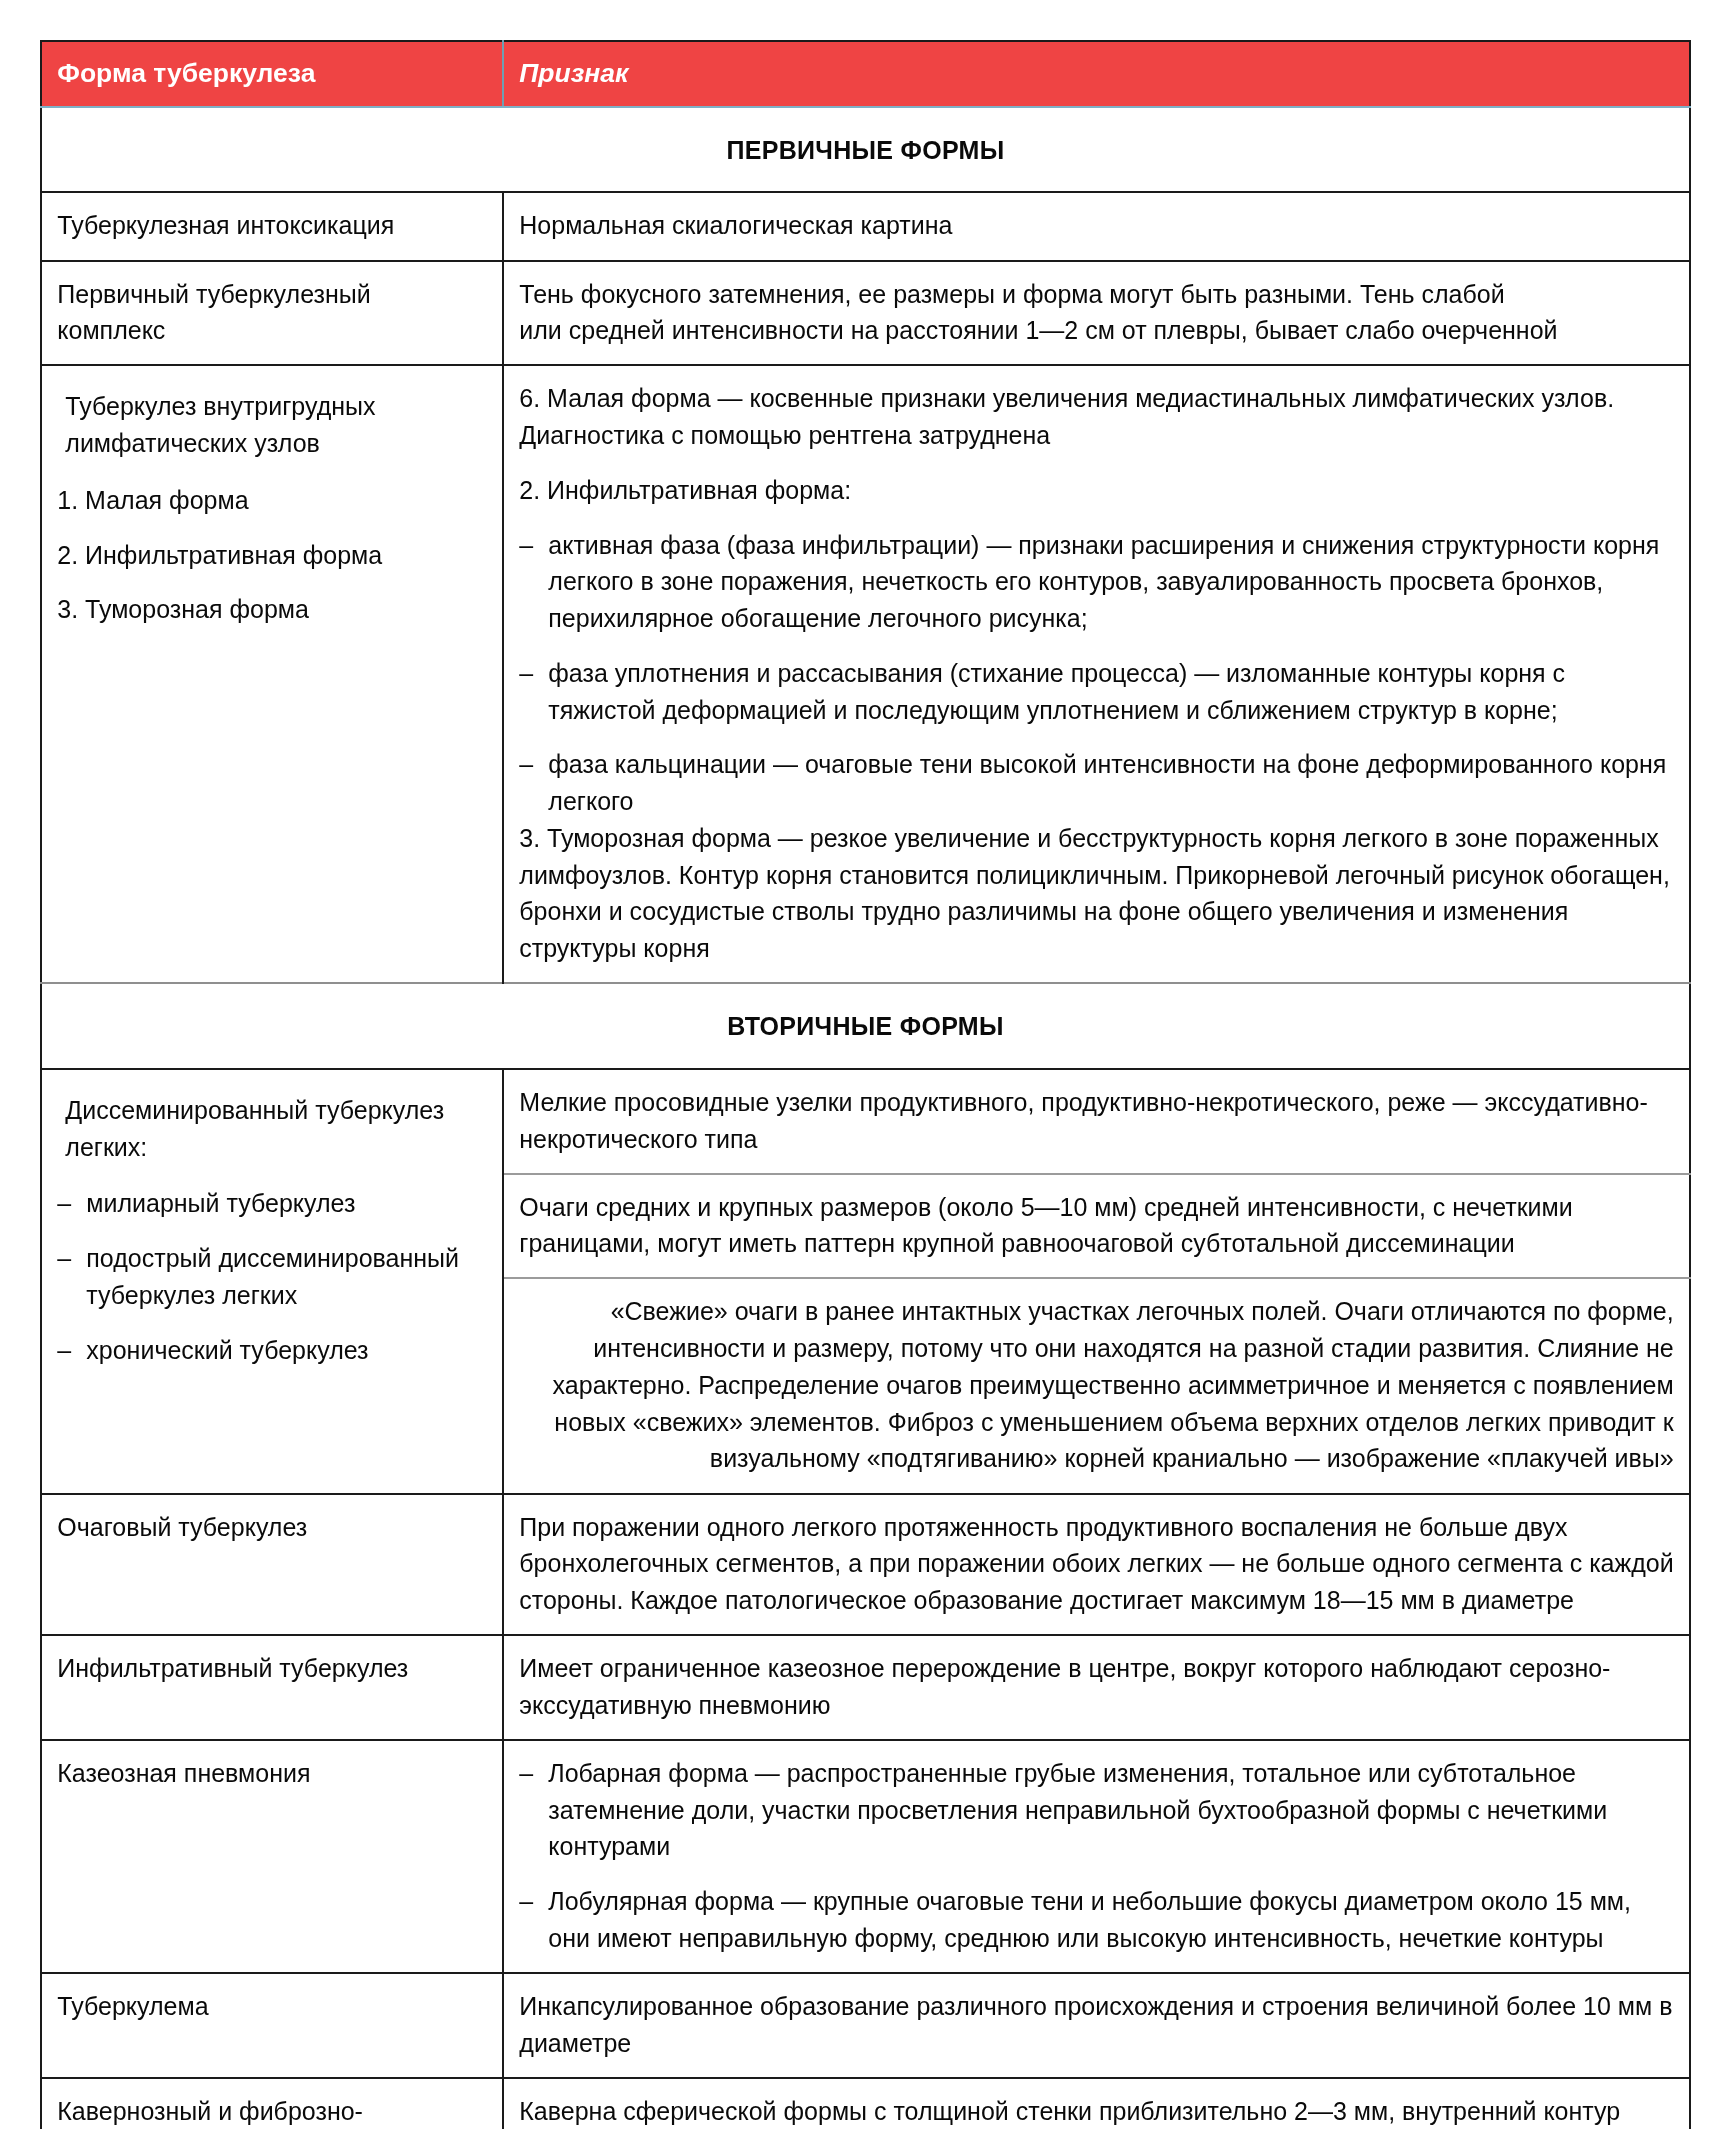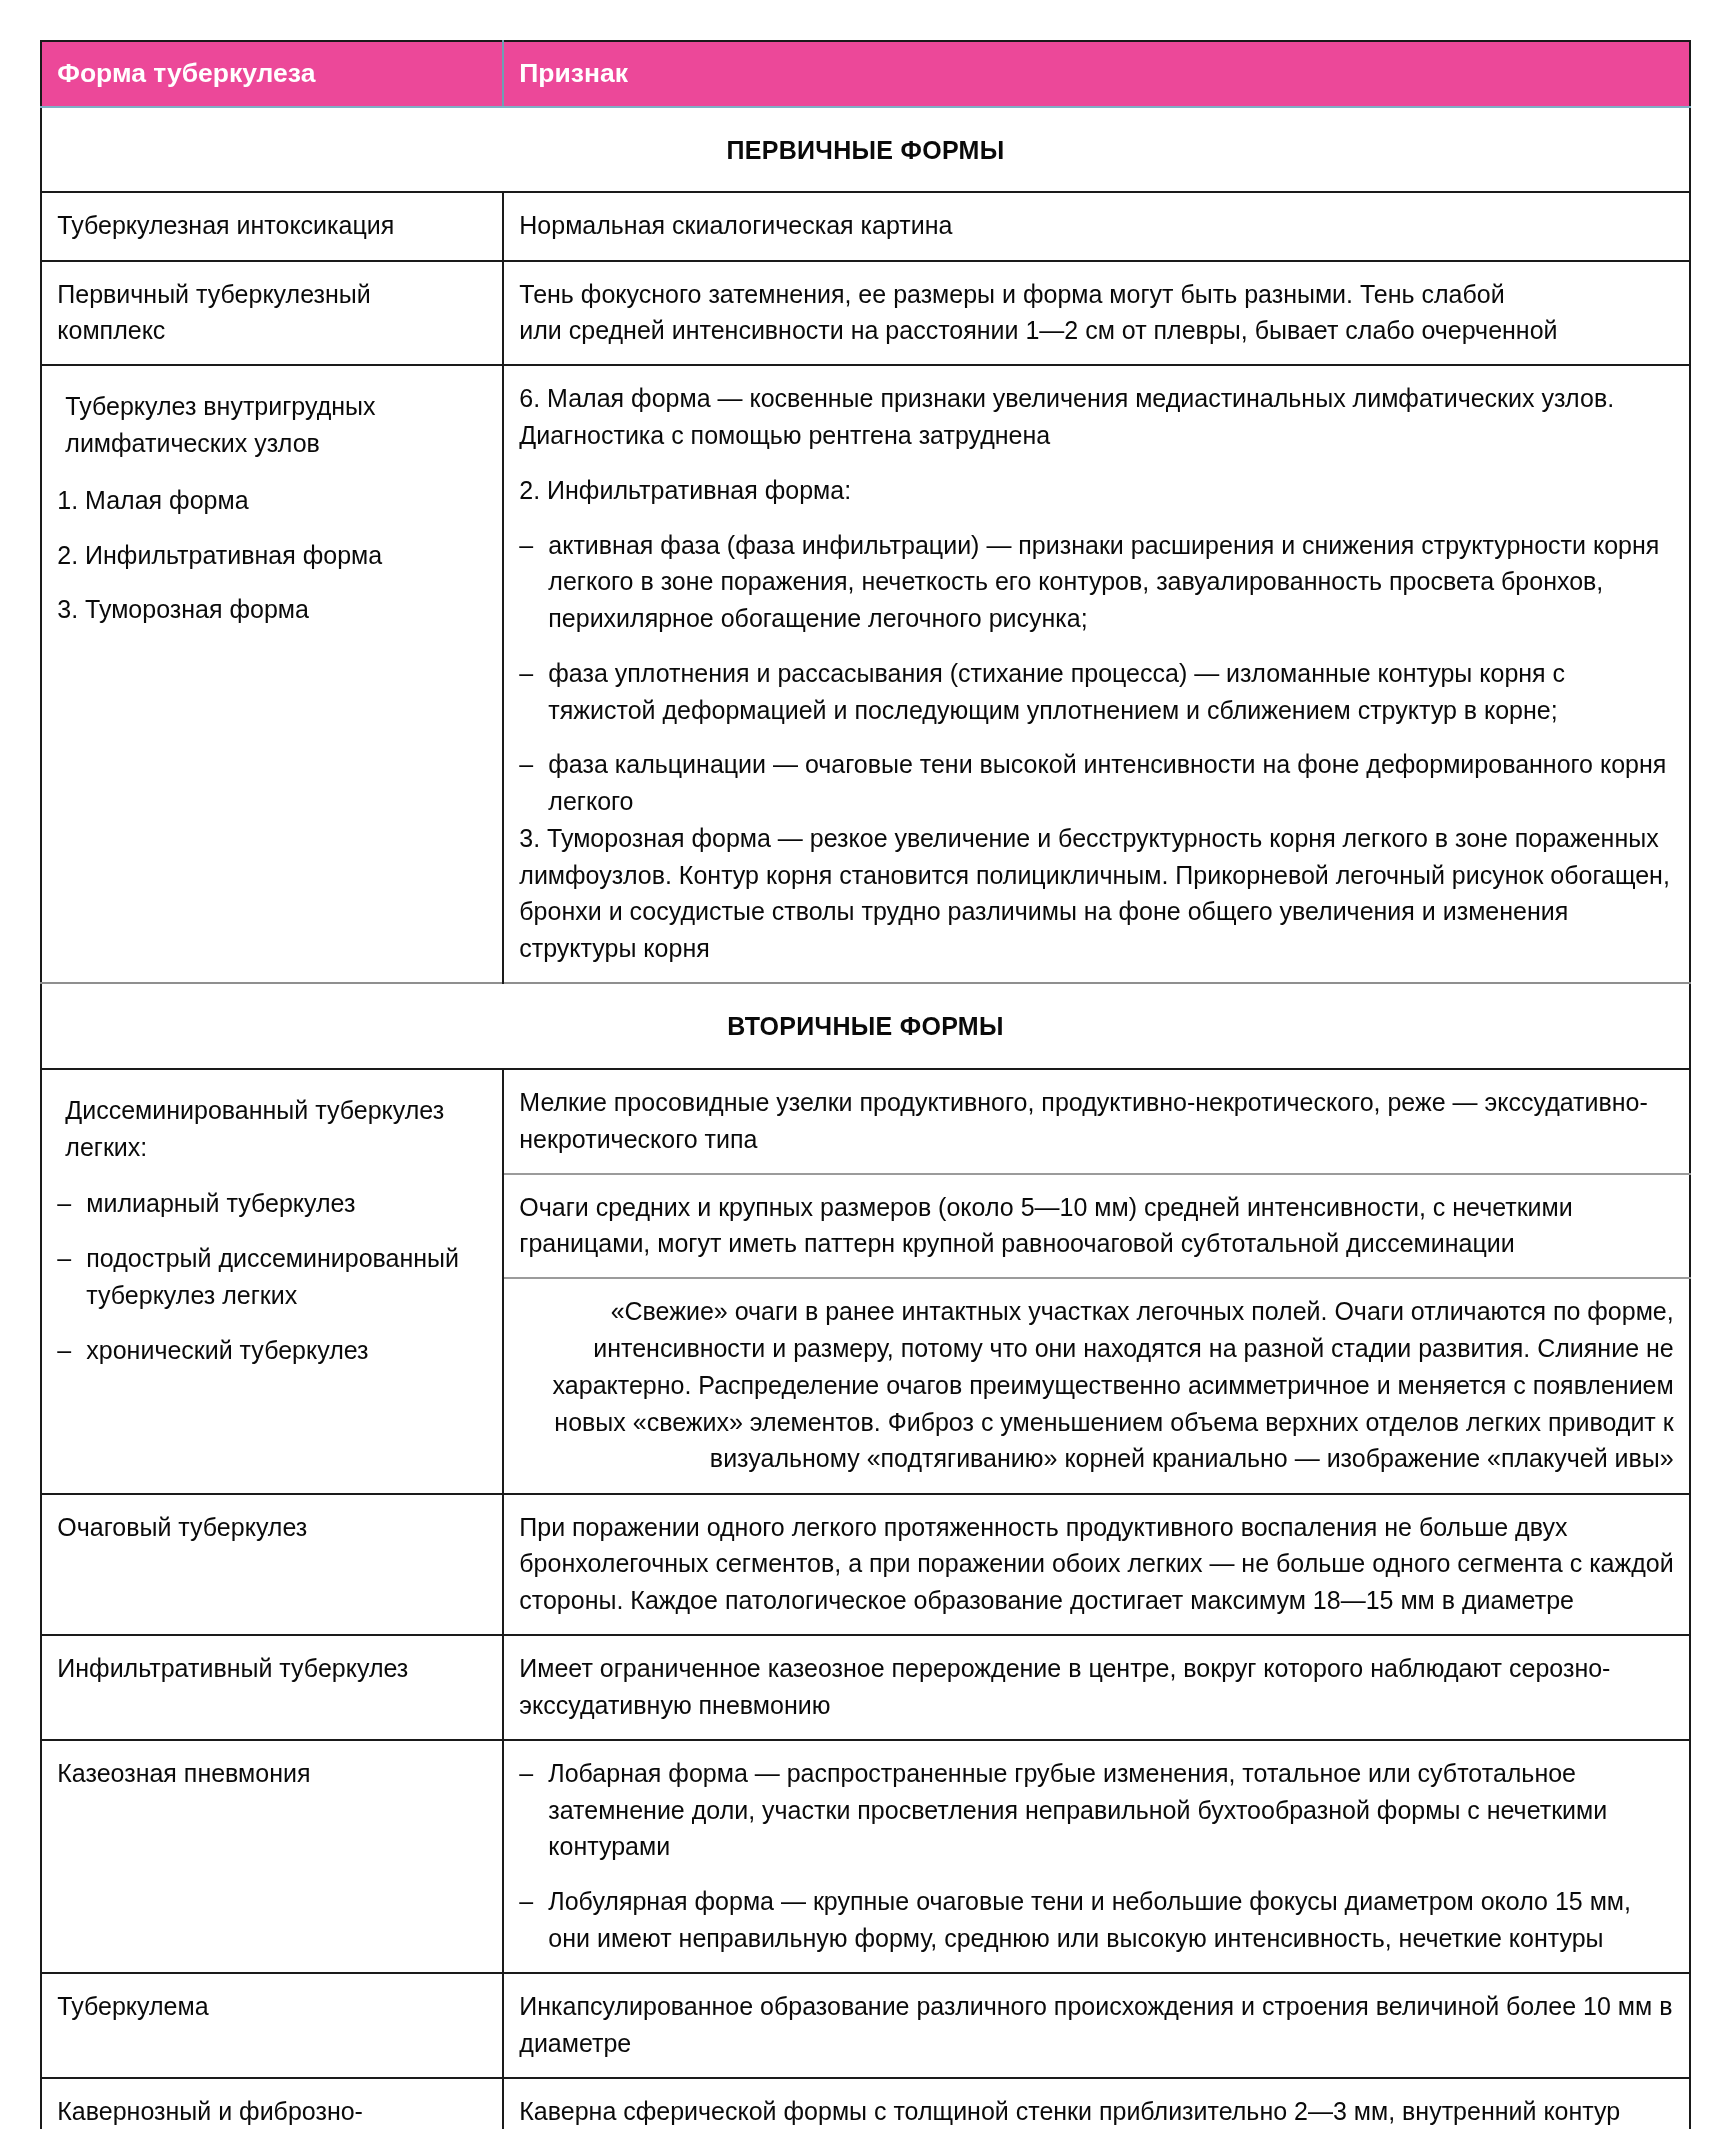--- a/index.html
+++ b/index.html
@@ -28,33 +28,33 @@
     border-collapse: collapse;
     table-layout: fixed;
     border: 2.1px solid #1a1a1a;
   }
 
   table.tb col.c1 { width: 462px; }
   table.tb col.c2 { width: 1187px; }
 
   
   thead th {
-    background: #ec4899;
+    background: #ef4444;
     color: #ffffff;
     font-weight: bold;
     font-size: 26.5px;
     line-height: 1.25;
     text-align: left;
     vertical-align: middle;
     padding: 15.3px 14px 15.3px 15.3px;
     height: 53px;
     border-right: 2.1px solid #6f9fb3;
     border-bottom: 2.1px solid #7fb0c6;
   }
-  thead th:last-child { border-right: none; }
+  thead th:last-child { border-right: none; font-style: italic; }
 
   
   td {
     vertical-align: top;
     font-size: 25px;
     line-height: 1.47;
     padding: 14px 15.3px 15.3px 15.3px;
     border-top: 2.1px solid #1a1a1a;
     border-right: 2.1px solid #1a1a1a;
   }

